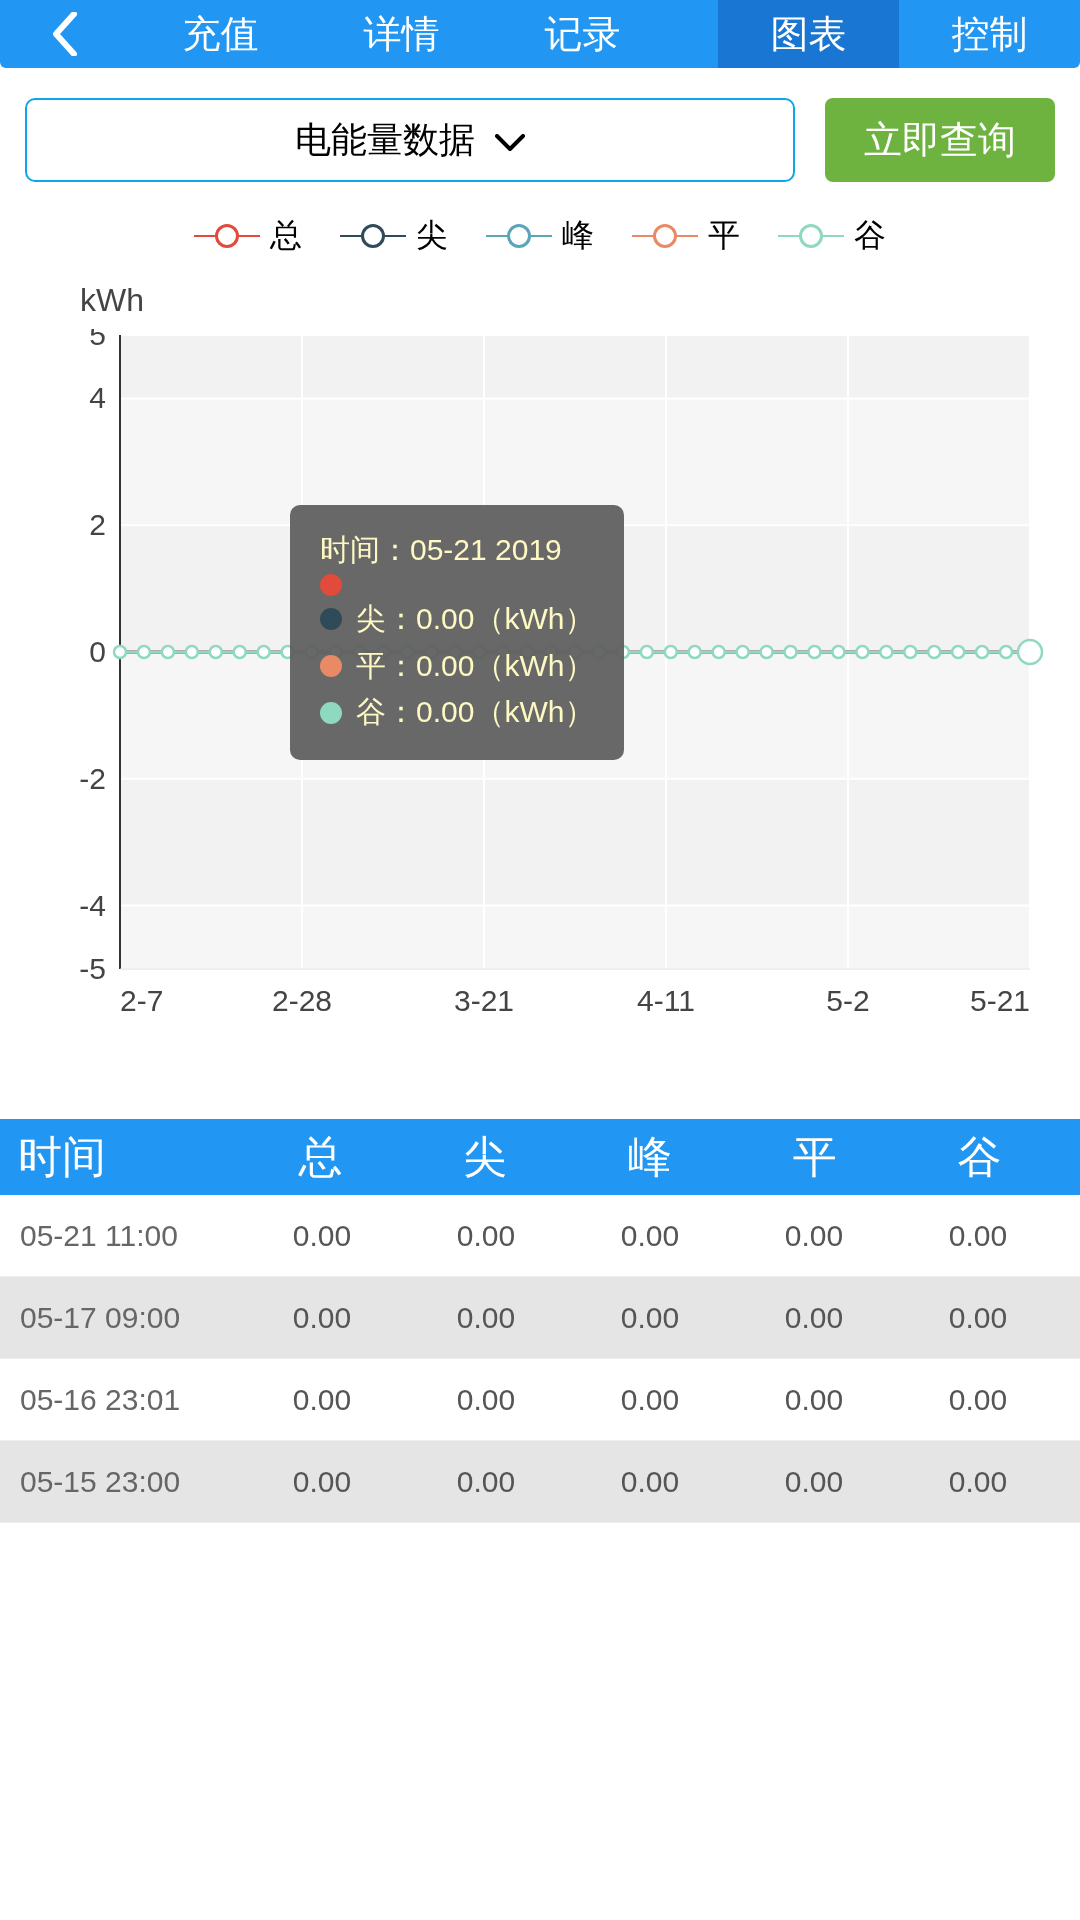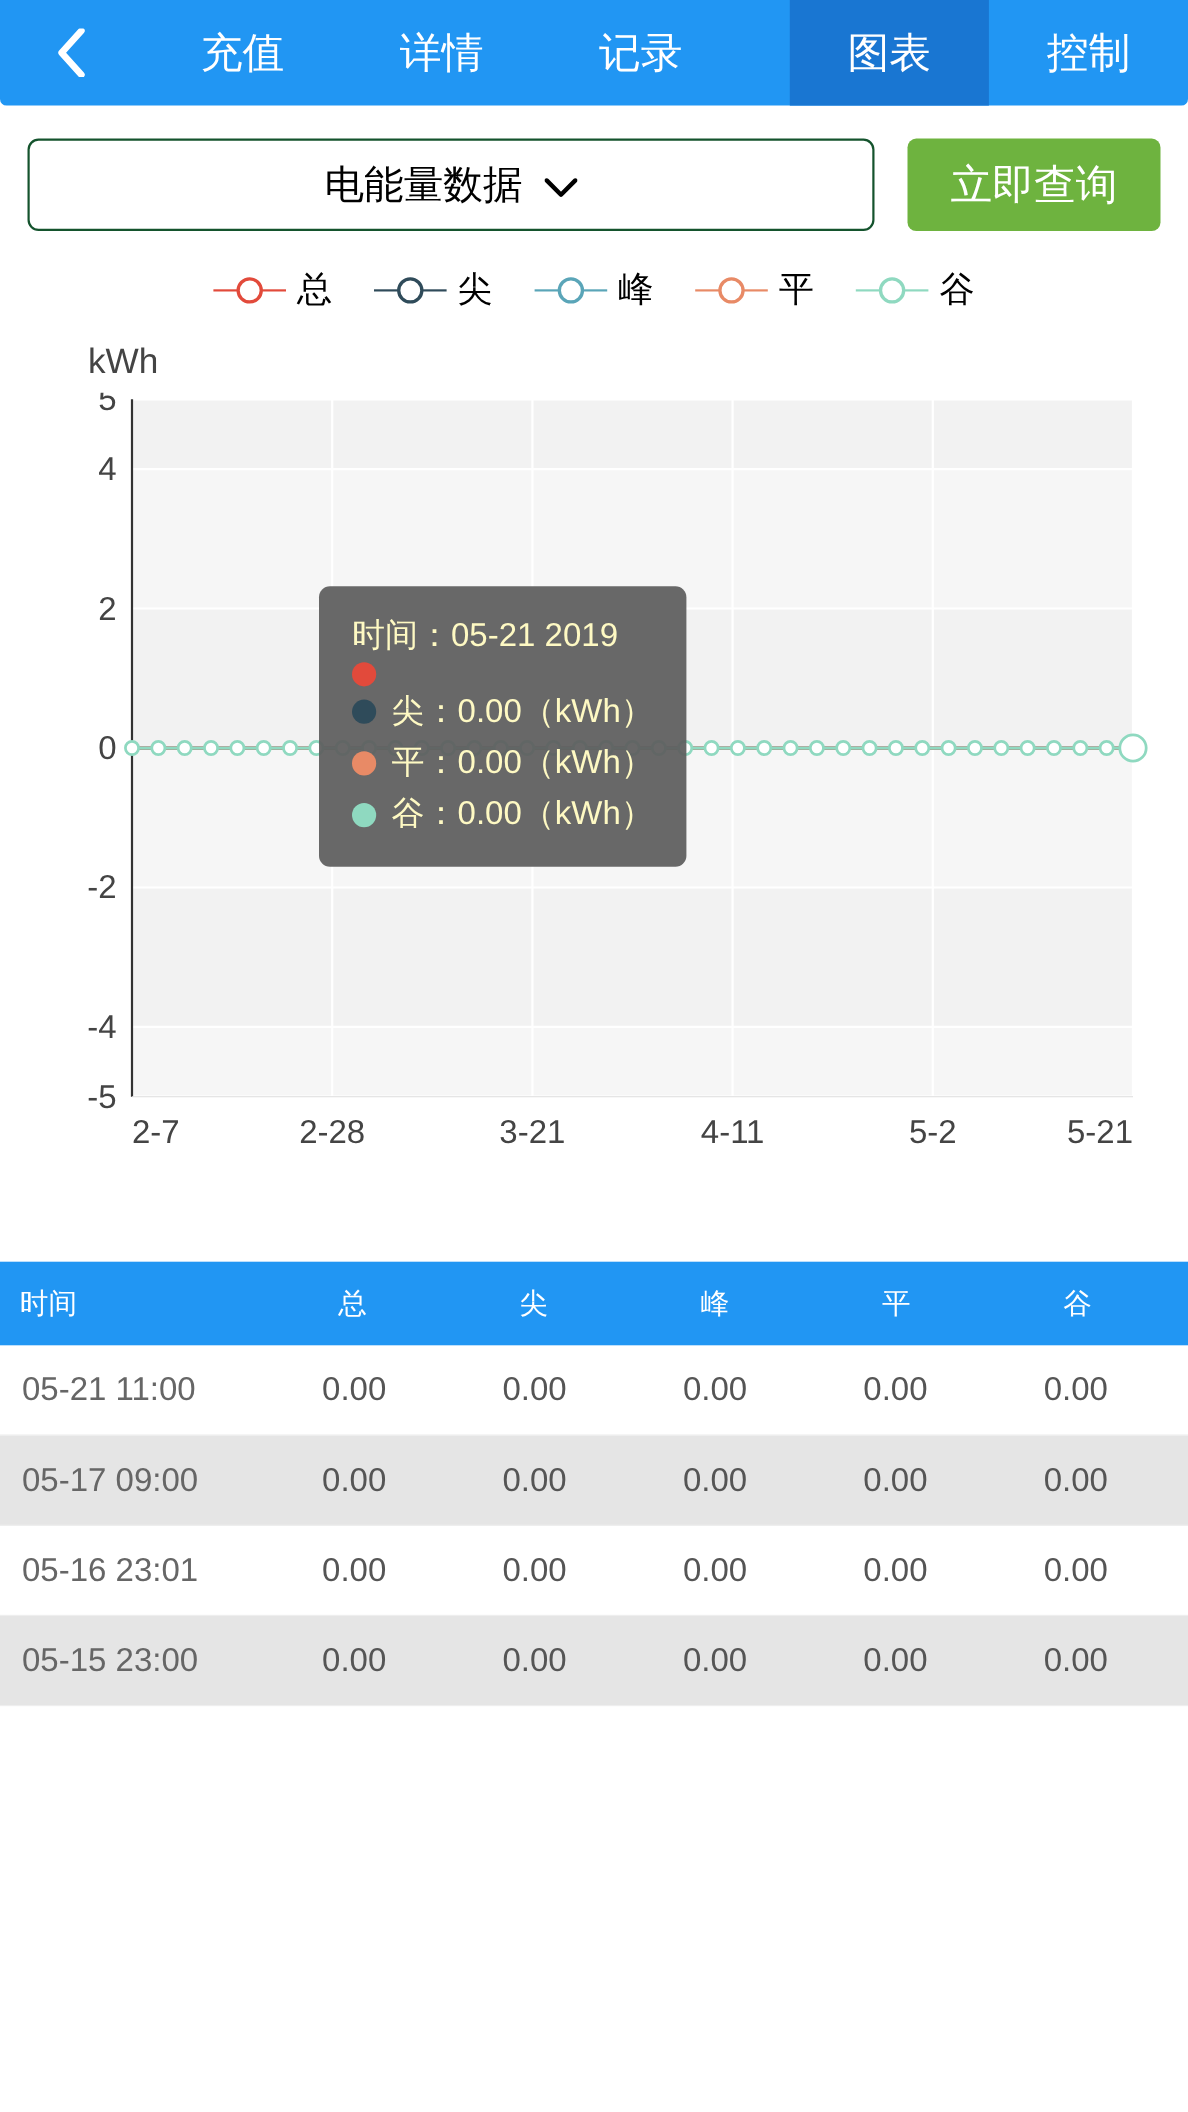--- a/index.html
+++ b/index.html
@@ -1,27 +1,27 @@
 <!DOCTYPE html>
 <html><head>
 <meta charset="utf-8">
 <style>
   * { box-sizing: border-box; margin: 0; padding: 0; }
   body { font-family: -apple-system, "Segoe UI", Arial, sans-serif; background: #fff; width: 1080px; height: 1920px; overflow: hidden; }
   
   
-  .topnav { display: flex; align-items: stretch; height: 96px; background: #2196f3; border-radius: 0 0 6px 6px; }
+  .topnav { display: flex; align-items: stretch; height: 68px; background: #2196f3; border-radius: 0 0 6px 6px; }
   .back-btn { width: 130px; display: flex; align-items: center; justify-content: center; color: #fff; font-size: 46px; font-weight: 600; cursor: pointer; }
   .tabs { flex: 1; display: flex; }
   .tab { flex: 1; display: flex; align-items: center; justify-content: center; color: #fff; font-size: 38px; cursor: pointer; }
   .tab.active { background: #1976d2; margin-left: 45px; }
   
   
   .query-row { display: flex; gap: 30px; padding: 30px 25px 20px; }
-  .select-box { flex: 1; border: 2px solid #14532d; border-radius: 10px; height: 84px; display: flex; align-items: center; justify-content: center; gap: 20px; font-size: 36px; cursor: pointer; }
+  .select-box { flex: 1; border: 2px solid #0ea5e9; border-radius: 10px; height: 84px; display: flex; align-items: center; justify-content: center; gap: 20px; font-size: 36px; cursor: pointer; }
   .chev-down { font-weight: bold; }
   .query-btn { width: 230px; background: #6eb33f; color: #fff; border-radius: 8px; display: flex; align-items: center; justify-content: center; font-size: 38px; cursor: pointer; }
   
   
   .legend { display: flex; justify-content: center; gap: 38px; padding: 12px 0 4px; }
   .legend-item { display: flex; align-items: center; gap: 10px; font-size: 32px; }
   .lg-mark { display: flex; align-items: center; }
   .lg-line { width: 22px; height: 2.5px; }
   .lg-ring { width: 24px; height: 24px; border-radius: 50%; background: #fff; border: 3px solid; margin: 0 -1px; }
   
@@ -29,21 +29,21 @@
   .chart-wrap { padding: 20px 30px 30px 30px; }
   .ylabel { font-size: 32px; color: #444; margin-left: 50px; margin-bottom: 10px; }
   .chart { position: relative; }
   .plot-svg { display: block; }
   .tooltip { position: absolute; left: 260px; top: 176px; background: rgba(95,95,95,0.94); color: #fef9c3; padding: 22px 30px 24px; border-radius: 10px; font-size: 30px; line-height: 1.56; }
   .tt-row { display: flex; align-items: center; gap: 14px; }
   .tt-dot { width: 22px; height: 22px; border-radius: 50%; }
   
   
   .table { width: 100%; margin-top: 60px; }
-  .thead { display: flex; background: #2196f3; color: #fff; font-size: 26px; height: 76px; align-items: center; padding: 0 18px; }
+  .thead { display: flex; background: #2196f3; color: #fff; font-size: 44px; height: 76px; align-items: center; padding: 0 18px; }
   .th-time { width: 220px; }
   .th-val { flex: 1; text-align: center; }
   .trow { display: flex; height: 82px; align-items: center; padding: 0 20px; border-bottom: 1px solid #eee; font-size: 30px; color: #555; }
   .trow.alt { background: #e5e5e5; }
   .td-time { width: 220px; color: #666; }
   .td-val { flex: 1; text-align: center; }
 </style>
 </head>
 <body>
 

